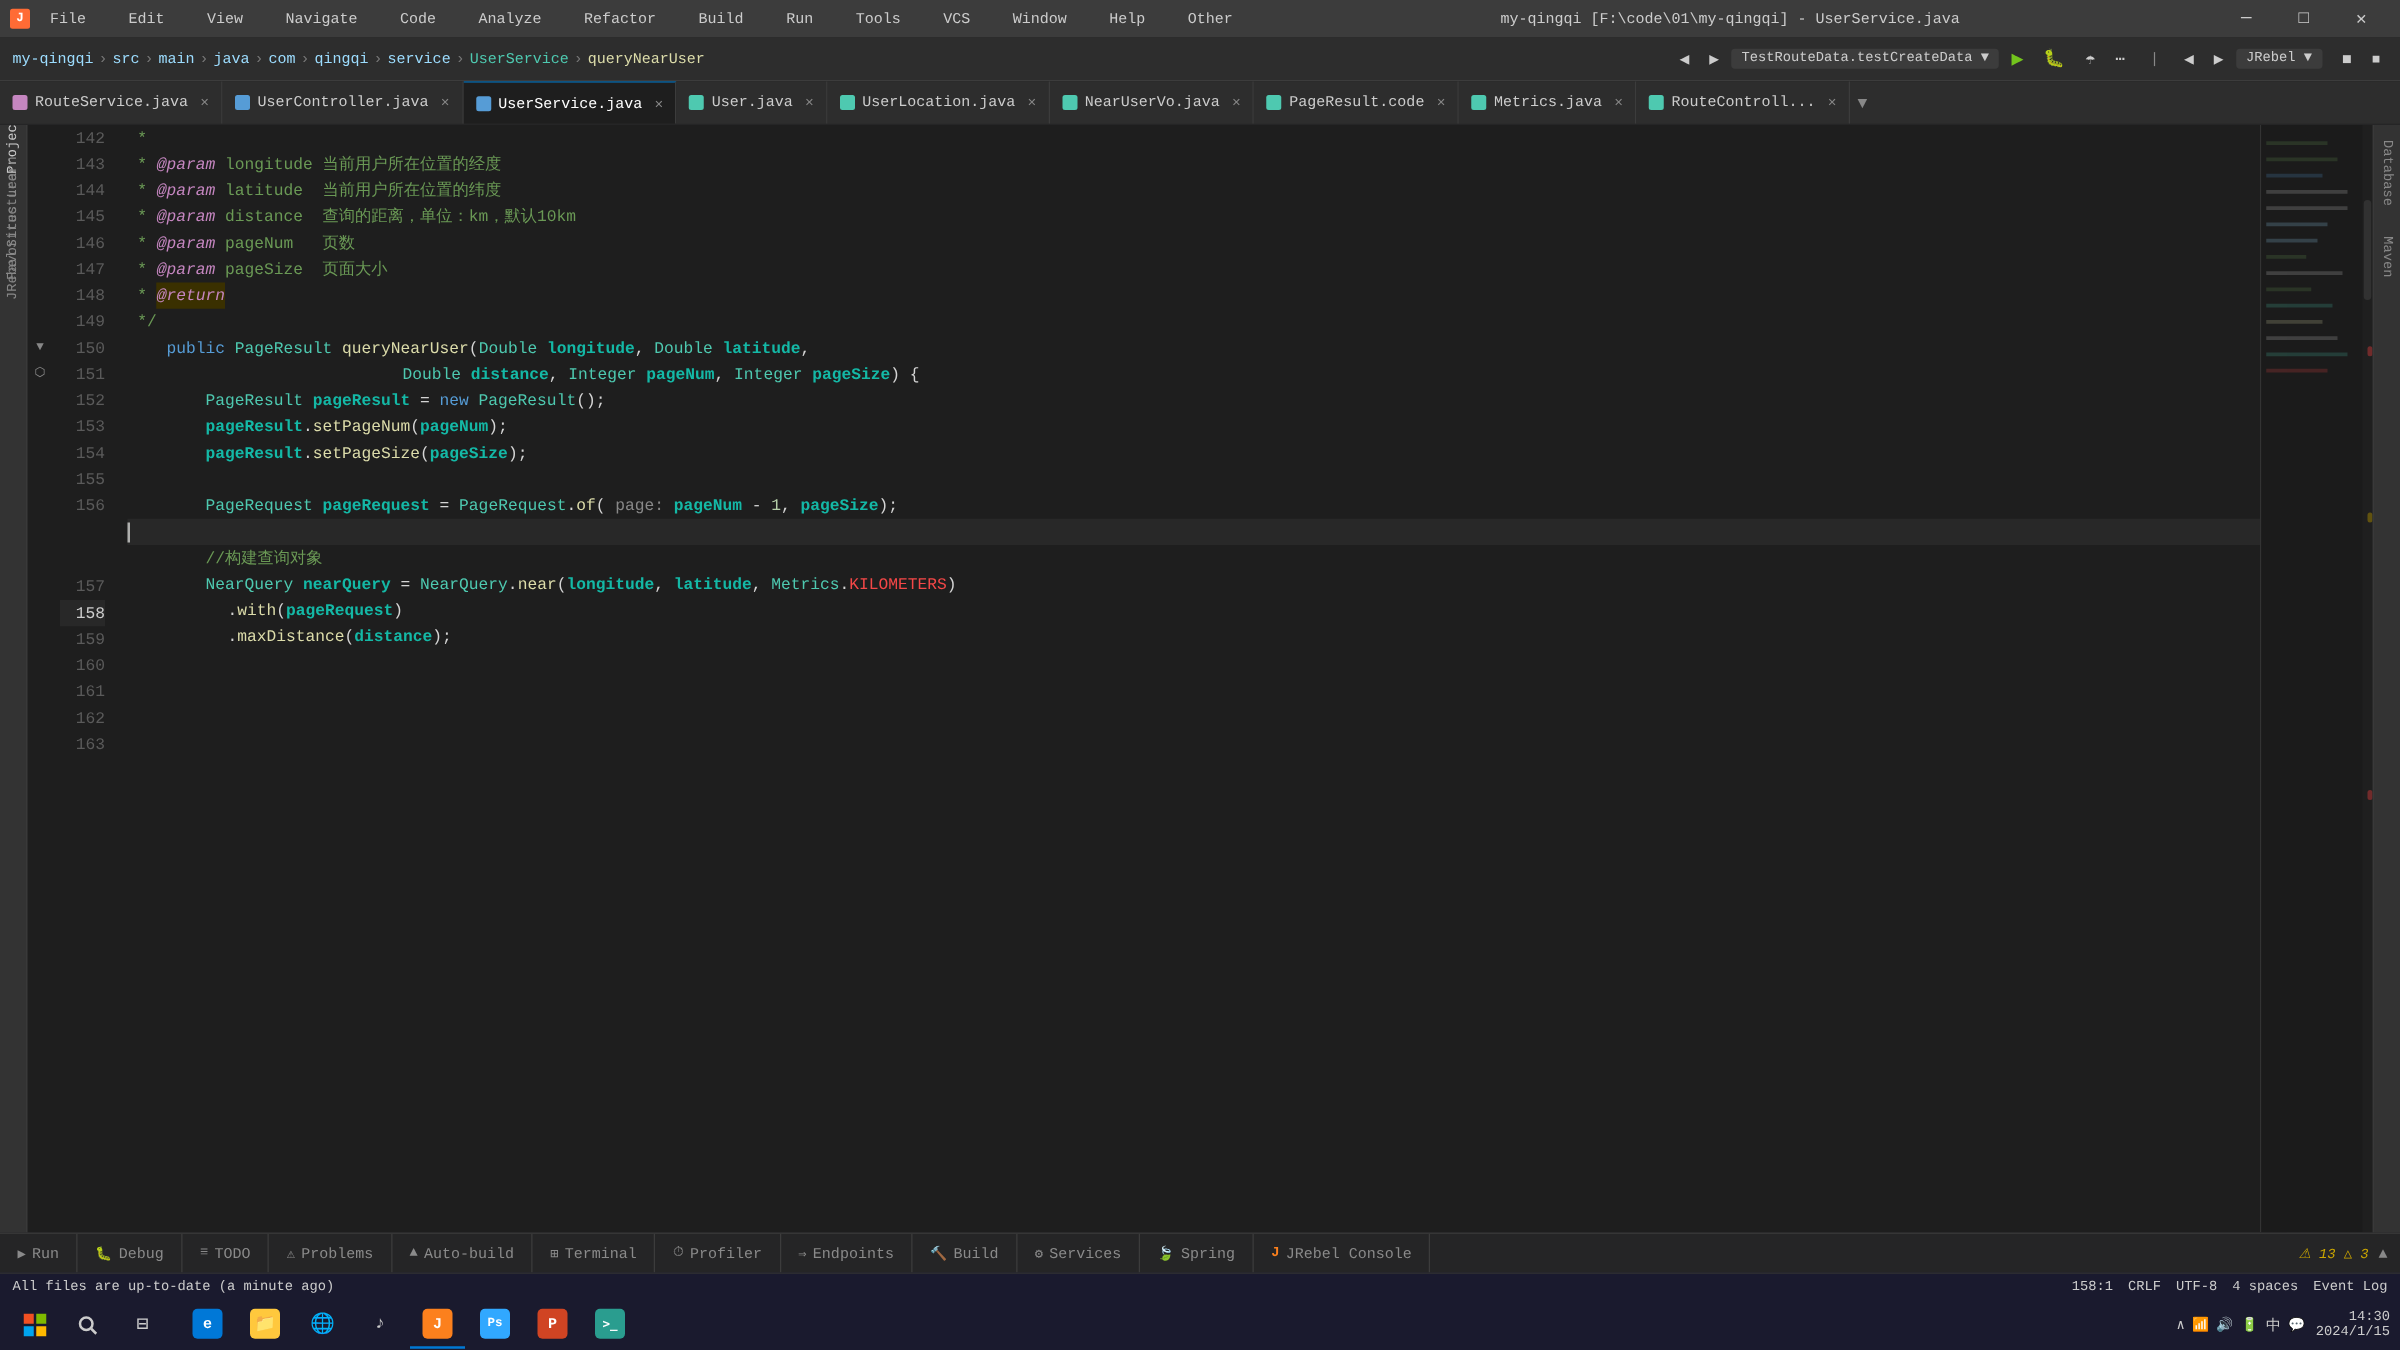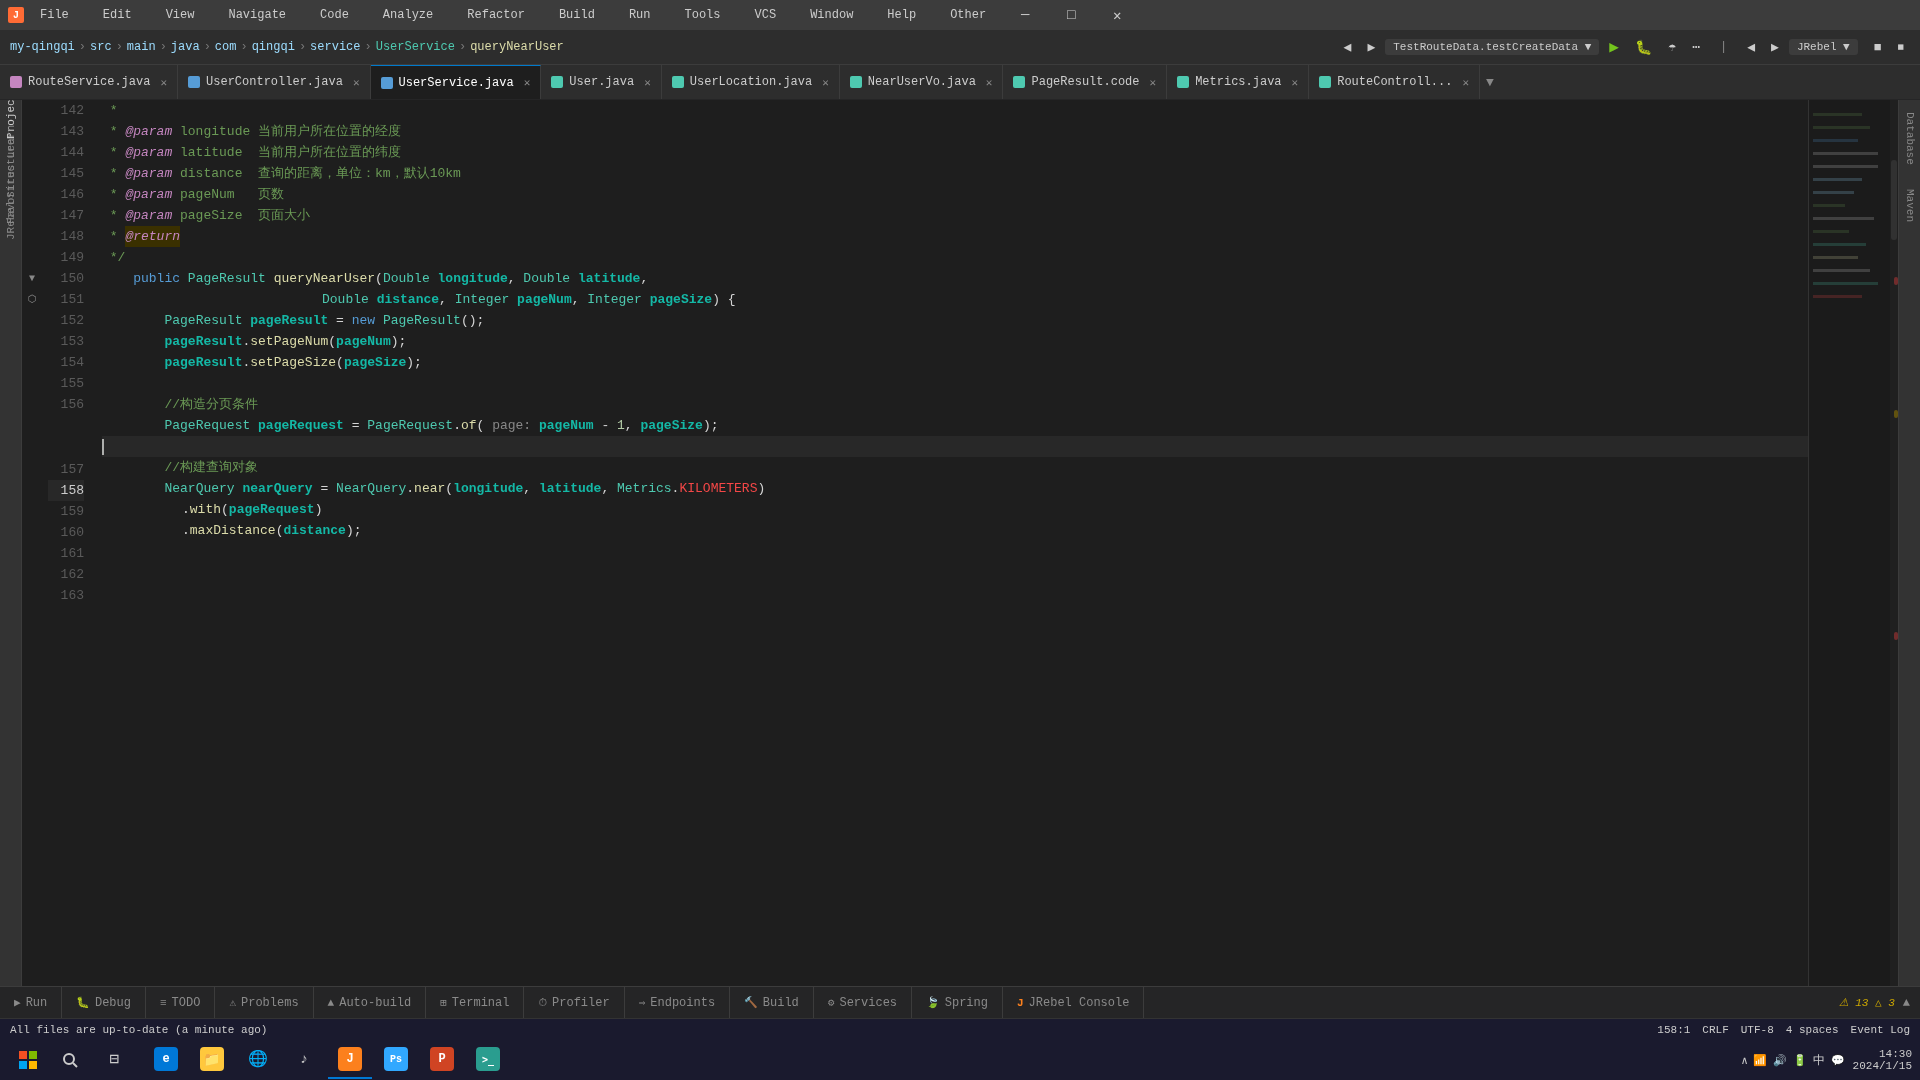--- a/index.html
+++ b/index.html
@@ -92,20 +92,21 @@
     <span>Analyze</span>
     <span>Refactor</span>
     <span>Build</span>
     <span>Run</span>
     <span>Tools</span>
     <span>VCS</span>
     <span>Window</span>
     <span>Help</span>
     <span>Other</span>
   </div>
+  <div class="title-bar-title">my-qingqi [F:\code\01\my-qingqi] - UserService.java</div>
   <div class="title-bar-controls">
     <span>─</span>
     <span>□</span>
     <span class="close">✕</span>
   </div>
 </div>
 
 <div class="breadcrumb-bar">
   <span class="breadcrumb-item">my-qingqi</span>
   <span class="breadcrumb-sep">›</span>
@@ -302,23 +303,20 @@
       <div class="code-line">
         <span>        </span><span class="c-light-blue">pageResult</span><span>.</span><span class="c-yellow">setPageNum</span><span>(</span><span class="c-light-blue">pageNum</span><span>);</span>
       </div>
 
       <div class="code-line">
         <span>        </span><span class="c-light-blue">pageResult</span><span>.</span><span class="c-yellow">setPageSize</span><span>(</span><span class="c-light-blue">pageSize</span><span>);</span>
       </div>
 
       <div class="code-line"></div>
 
-      <div class="code-line">
-        <span>        </span><span class="c-comment">//构造分页条件</span>
-      </div>
 
       <div class="code-line">
         <span>        </span><span class="c-teal">PageRequest</span><span> </span><span class="c-light-blue">pageRequest</span><span> = </span><span class="c-teal">PageRequest</span><span>.</span><span class="c-yellow">of</span><span>( </span><span style="color:#888;">page:</span><span> </span><span class="c-light-blue">pageNum</span><span> </span><span class="c-op">-</span><span> </span><span class="c-green">1</span><span>, </span><span class="c-light-blue">pageSize</span><span>);</span>
       </div>
 
       <div class="code-line current-line" style="background:#282828;">
         <span class="cursor"></span>
       </div>
 
       <div class="code-line">

